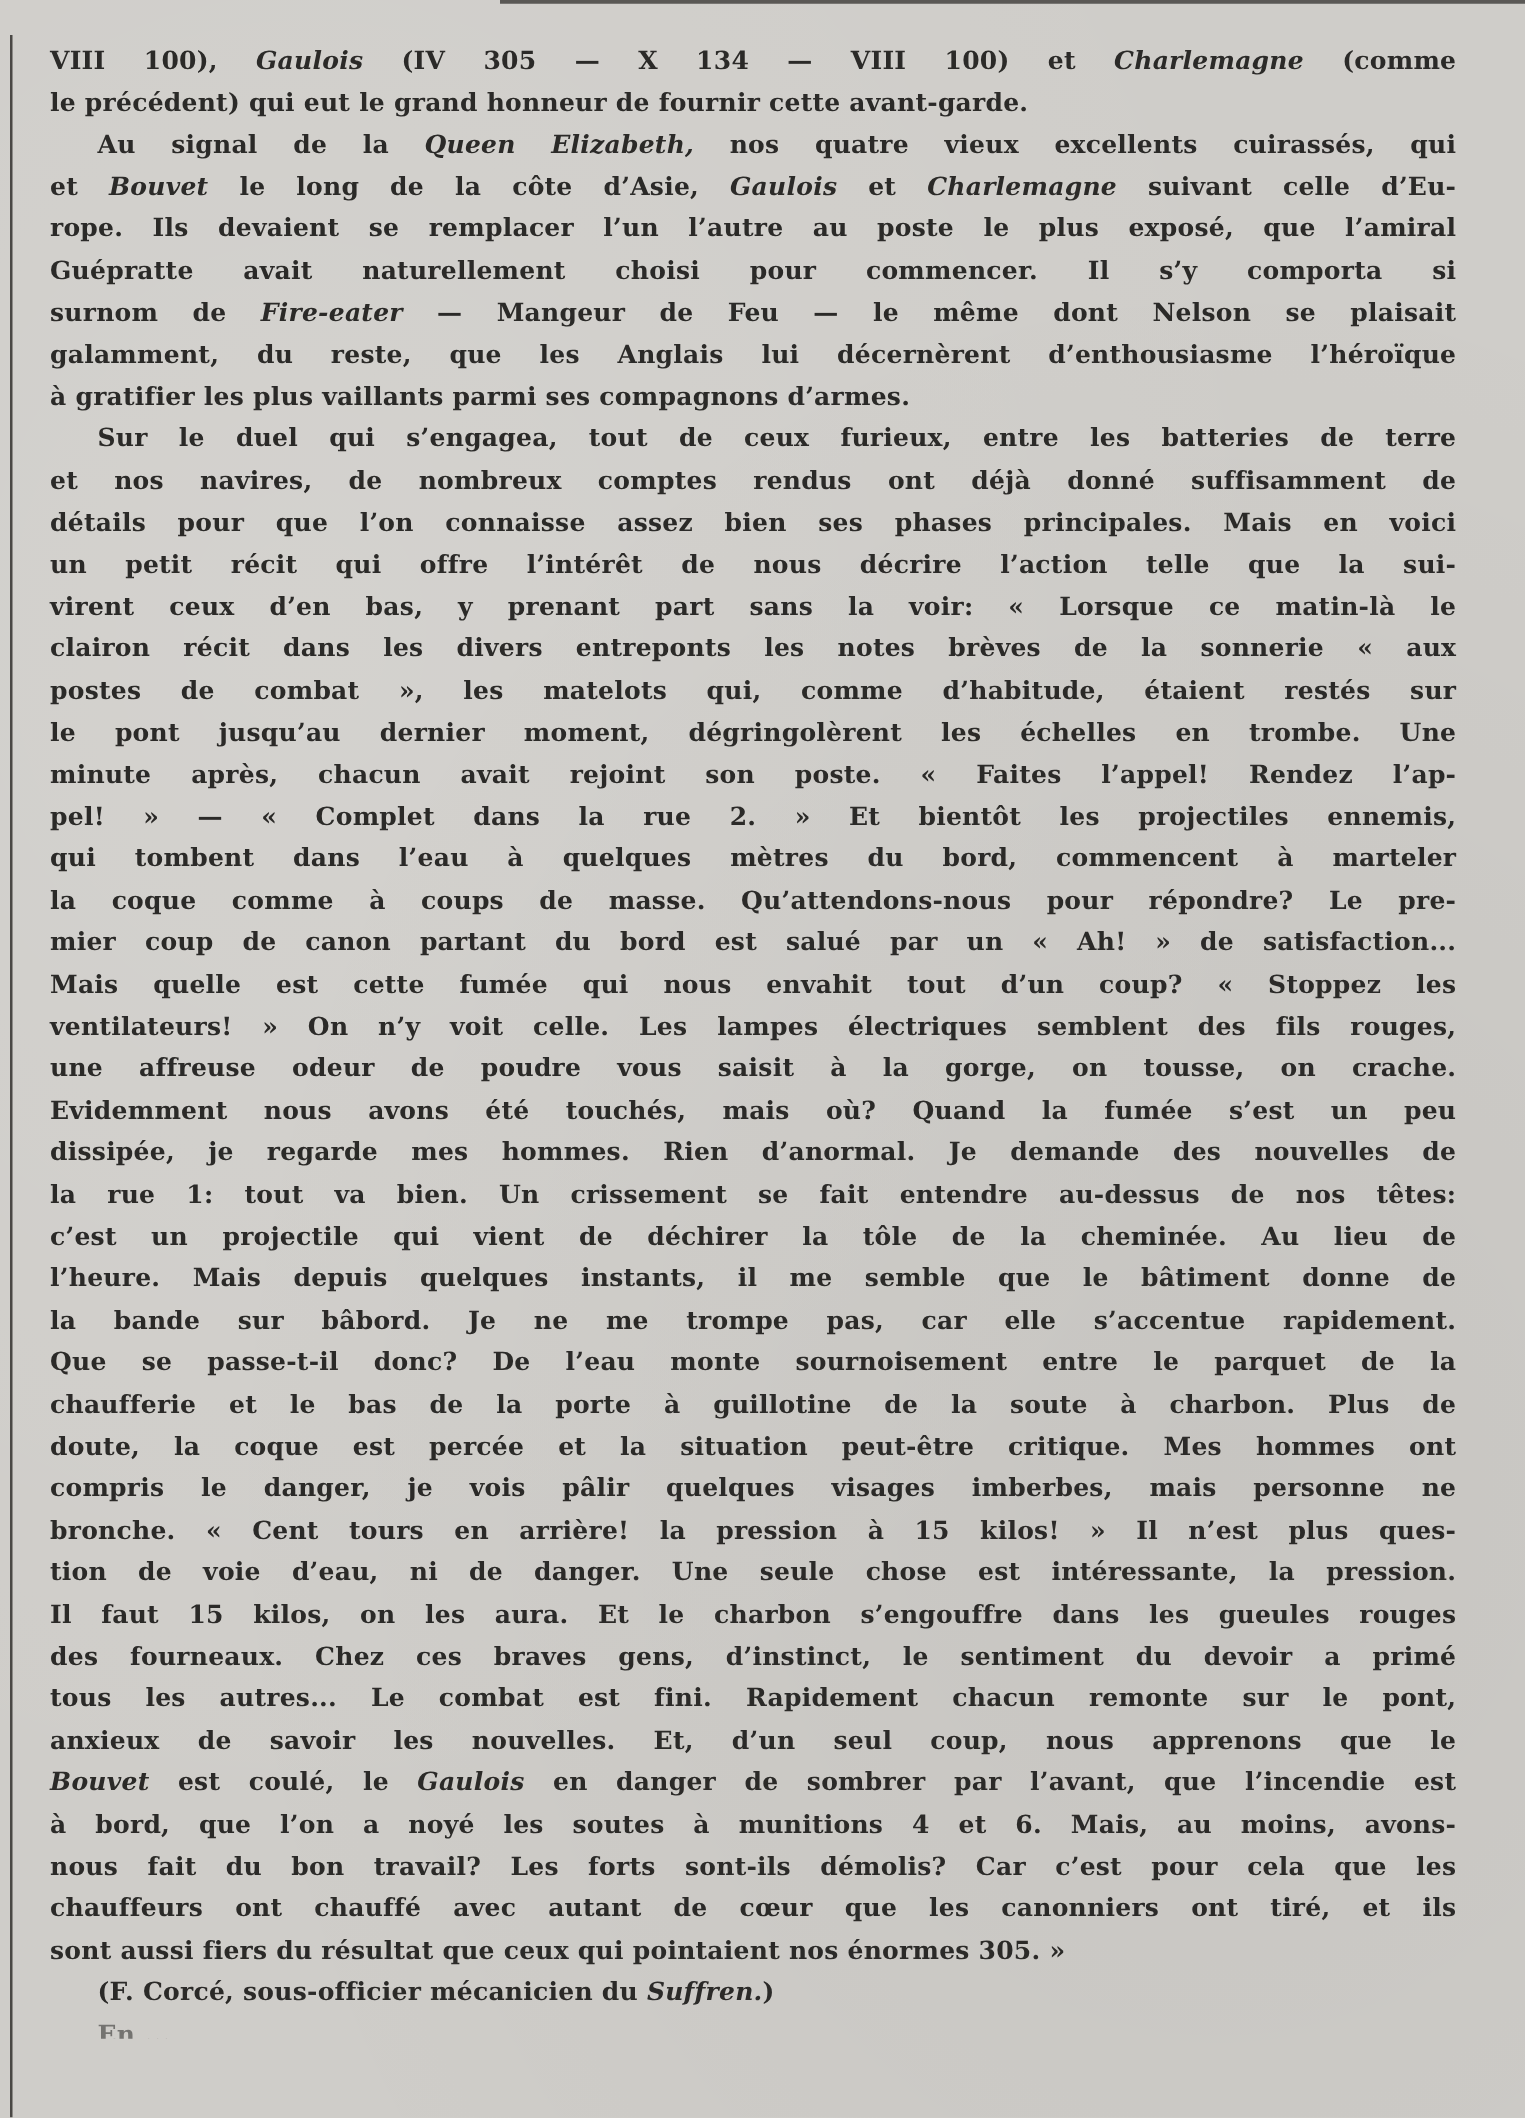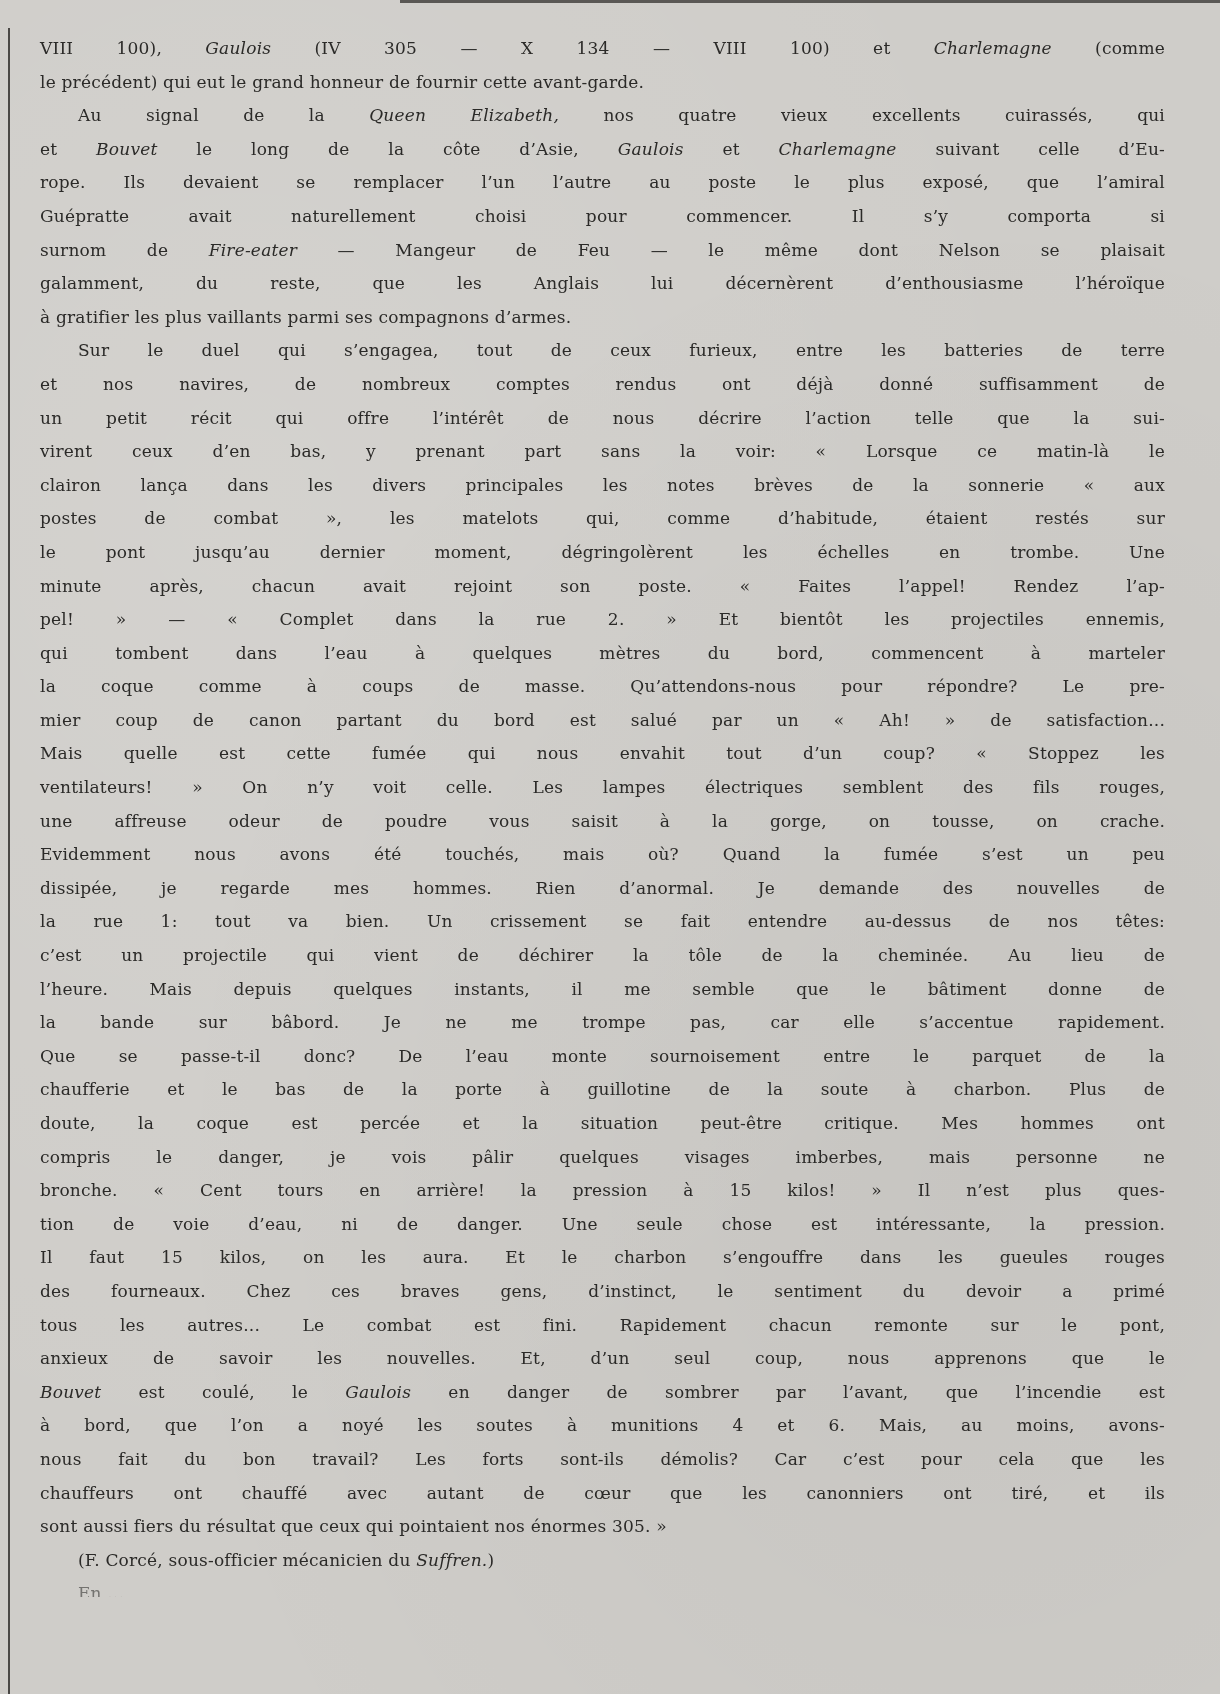--- a/index.html
+++ b/index.html
@@ -19,25 +19,26 @@
   }
   .margin-rule {
     position: absolute; left: 8px; top: 28px; width: 2px; height: 1666px;
     background: #4a4845;
   }
   .page {
     position: absolute; left: 40px; top: 32px; width: 1125px;
   }
   .line {
     height: 33.6px; line-height: 33.6px;
-    font-size: 17px;
+    font-size: 20px;
     white-space: nowrap;
     text-align: justify;
     text-align-last: justify;
     letter-spacing: 0.2px;
+    font-weight: bold;
   }
   .line.last { text-align-last: left; }
   .line.indent { padding-left: 38px; }
   .line.attribution { text-align-last: left; }
   .line.partial { opacity: 0.55; height: 20px; overflow: hidden; }
   em { font-style: italic; font-family: "DejaVu Serif", "Liberation Serif", serif; }
 </style>
 </head>
 <body>
 
@@ -55,23 +56,24 @@
         <div class="line"><span>et </span><em>Bouvet</em><span> le long de la côte d’Asie, </span><em>Gaulois</em><span> et </span><em>Charlemagne</em><span> suivant celle d’Eu-</span></div>
         <div class="line"><span>rope. Ils devaient se remplacer l’un l’autre au poste le plus exposé, que l’amiral</span></div>
         <div class="line"><span>Guépratte avait naturellement choisi pour commencer. Il s’y comporta si</span></div>
         <div class="line"><span>surnom de </span><em>Fire-eater</em><span> — Mangeur de Feu — le même dont Nelson se plaisait</span></div>
         <div class="line"><span>galamment, du reste, que les Anglais lui décernèrent d’enthousiasme l’héroïque</span></div>
         <div class="line last"><span>à gratifier les plus vaillants parmi ses compagnons d’armes.</span></div>
       </div>
       <div>
         <div class="line indent"><span>Sur le duel qui s’engagea, tout de ceux furieux, entre les batteries de terre</span></div>
         <div class="line"><span>et nos navires, de nombreux comptes rendus ont déjà donné suffisamment de</span></div>
+        <div class="line"><span>détails pour que l’on connaisse assez bien ses phases principales. Mais en voici</span></div>
         <div class="line"><span>un petit récit qui offre l’intérêt de nous décrire l’action telle que la sui-</span></div>
         <div class="line"><span>virent ceux d’en bas, y prenant part sans la voir: « Lorsque ce matin-là le</span></div>
-        <div class="line"><span>clairon lança dans les divers principales les notes brèves de la sonnerie « aux</span></div>
+        <div class="line"><span>clairon récit dans les divers entreponts les notes brèves de la sonnerie « aux</span></div>
         <div class="line"><span>postes de combat », les matelots qui, comme d’habitude, étaient restés sur</span></div>
         <div class="line"><span>le pont jusqu’au dernier moment, dégringolèrent les échelles en trombe. Une</span></div>
         <div class="line"><span>minute après, chacun avait rejoint son poste. « Faites l’appel! Rendez l’ap-</span></div>
         <div class="line"><span>pel! » — « Complet dans la rue 2. » Et bientôt les projectiles ennemis,</span></div>
         <div class="line"><span>qui tombent dans l’eau à quelques mètres du bord, commencent à marteler</span></div>
         <div class="line"><span>la coque comme à coups de masse. Qu’attendons-nous pour répondre? Le pre-</span></div>
         <div class="line"><span>mier coup de canon partant du bord est salué par un « Ah! » de satisfaction...</span></div>
         <div class="line"><span>Mais quelle est cette fumée qui nous envahit tout d’un coup? « Stoppez les</span></div>
         <div class="line"><span>ventilateurs! » On n’y voit celle. Les lampes électriques semblent des fils rouges,</span></div>
         <div class="line"><span>une affreuse odeur de poudre vous saisit à la gorge, on tousse, on crache.</span></div>

